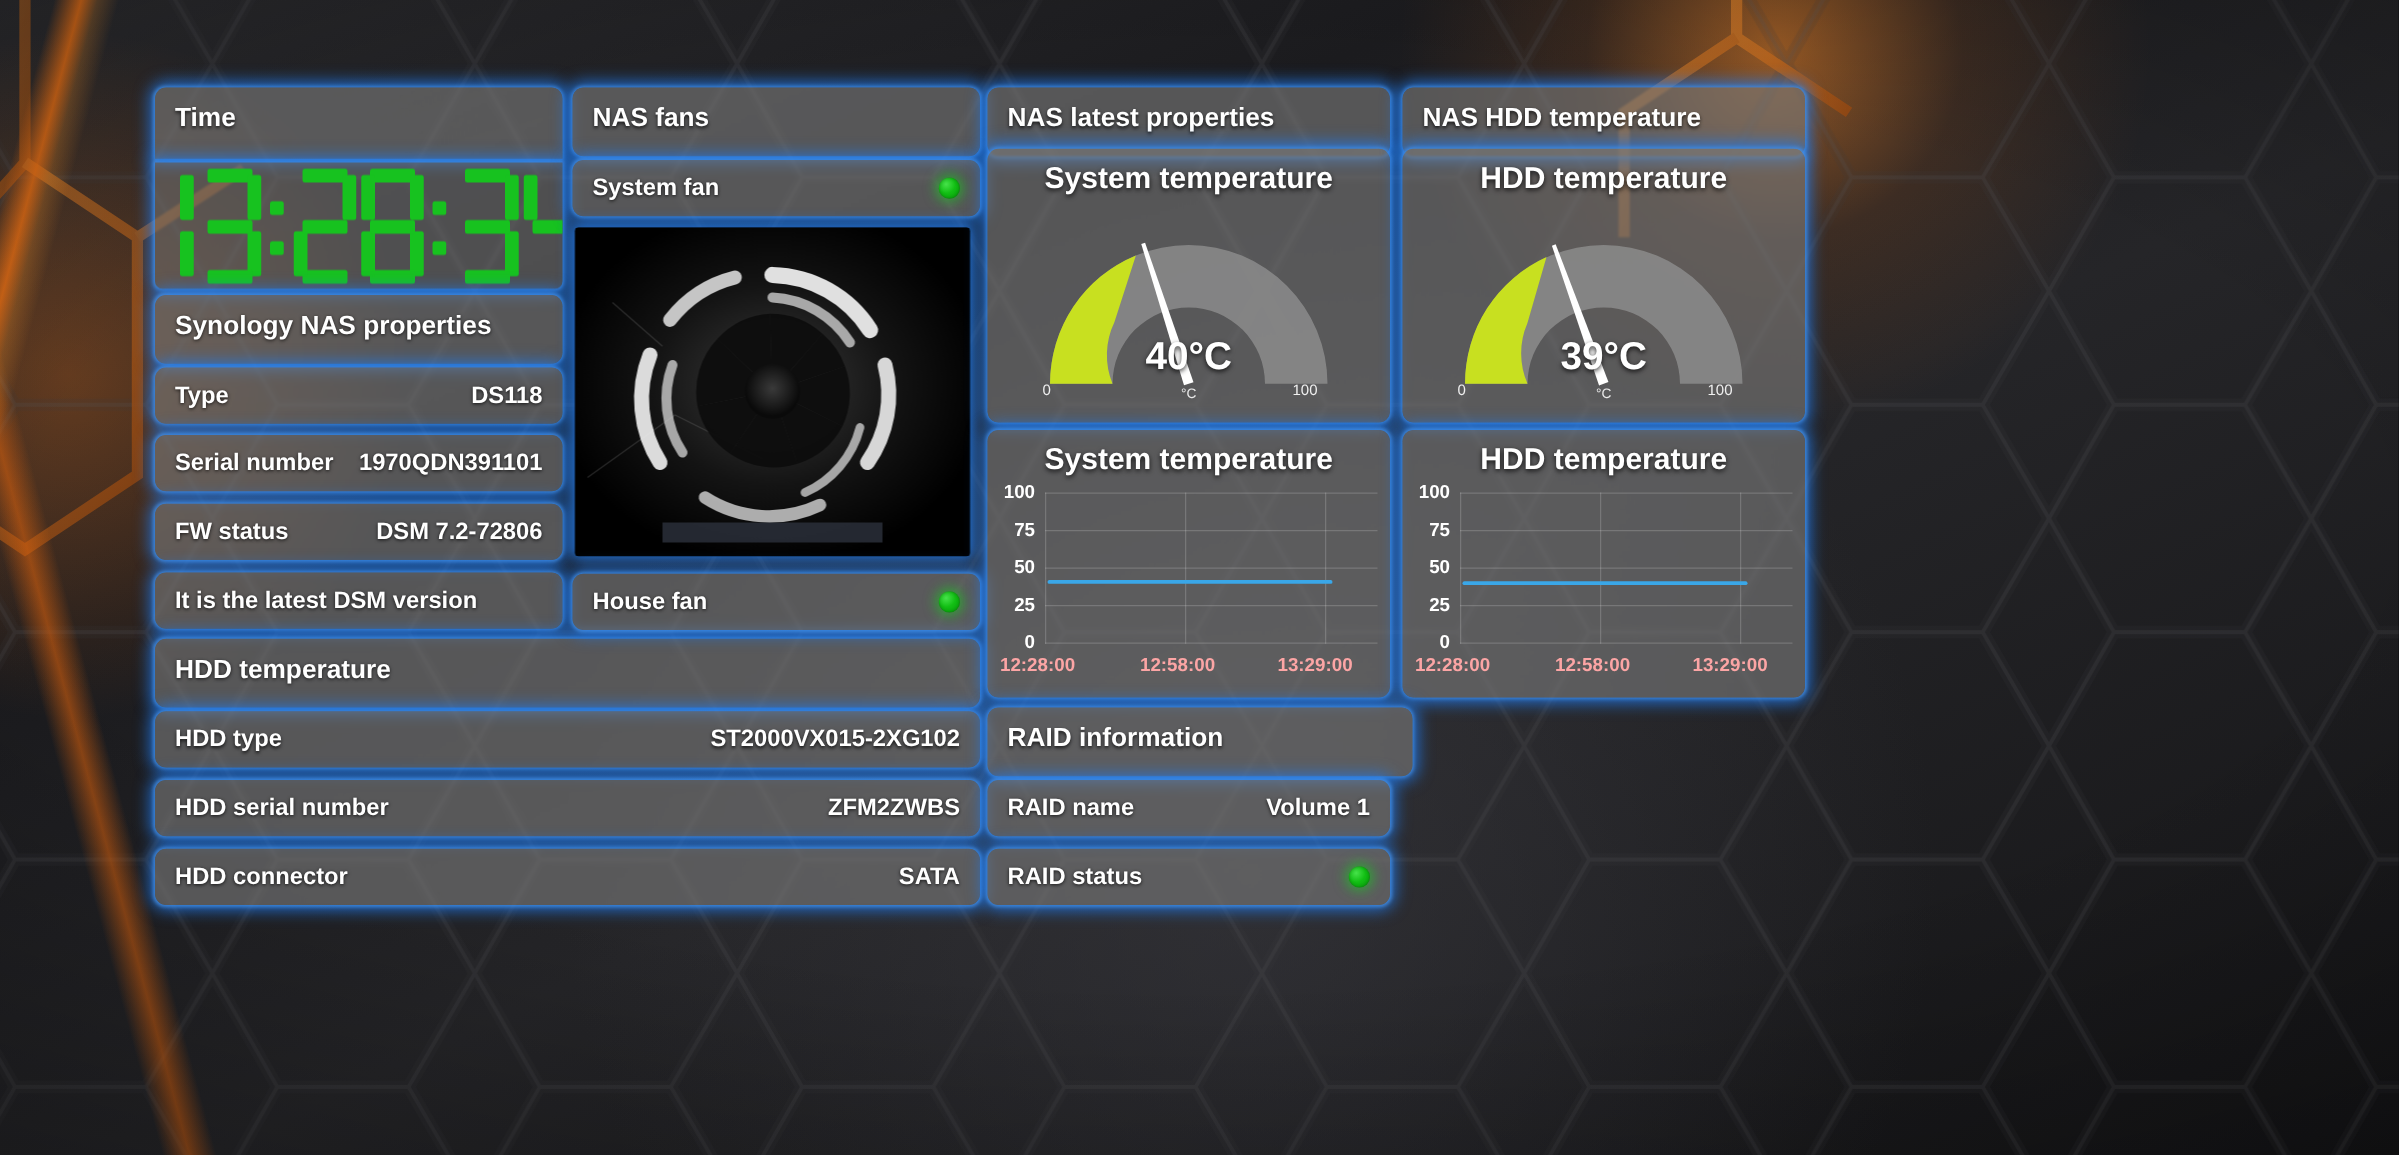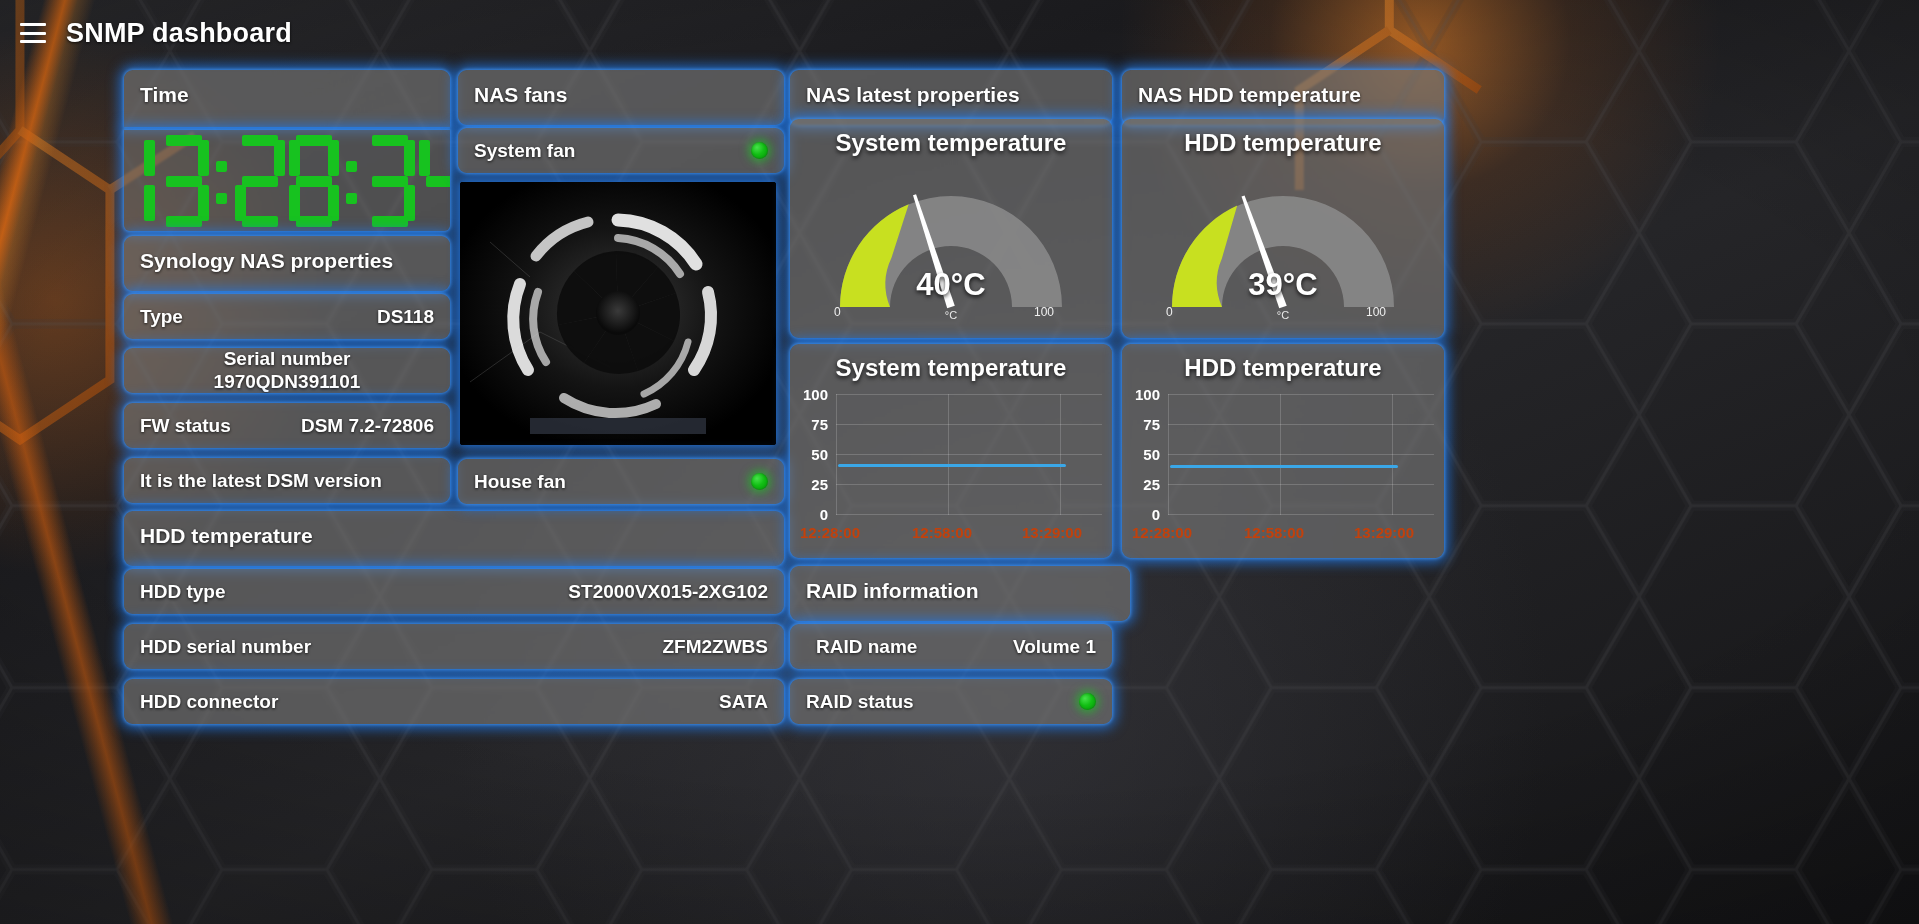--- a/index.html
+++ b/index.html
@@ -135,21 +135,21 @@
     position: absolute; top: 148px; color: #f0f0f0; font-size: 12px;
   }
   
   .chart-title {
     color: #fff; font-weight: bold; font-size: 24px;
     text-align: center; padding-top: 10px;
     text-shadow: 0 2px 4px rgba(0,0,0,0.8);
   }
   .chart-area { position: relative; width: 100%; height: 160px; }
   .y-lab { position: absolute; right: 0; transform: translateY(-50%); color: #fff; font-size: 15px; font-weight: bold; }
-  .x-lab { position: absolute; color: #c2410c; font-size: 15px; font-weight: bold; }
+  .x-lab { position: absolute; color: #fca5a5; font-size: 15px; font-weight: bold; }
   .grid-line { position: absolute; background: rgba(235,235,235,0.20); height: 1px; }
   .vgrid-line { position: absolute; background: rgba(235,235,235,0.20); width: 1px; }
   .series-line { position: absolute; background: #3aa7e8; height: 3px; border-radius: 2px; }
 </style>
 </head>
 <body>
 
 <div id="root">
 
   <div class="bg"></div>
@@ -173,28 +173,20 @@
       <path d="M60,-20 L60,170 L-20,260"></path>
       <path d="M60,170 L150,230 L150,420 L60,480 L-30,420"></path>
       <path d="M150,230 L235,175"></path>
       <path d="M1430,-30 L1430,70 L1520,130"></path>
       <path d="M1430,70 L1340,130 L1340,230"></path>
     </g>
   </svg>
   <div class="bg-orange"></div>
   <div class="bg-vignette"></div>
 
-  <div class="header">
-    <div class="hamburger">
-      <span></span>
-        <span></span>
-        <span></span>
-    </div>
-    <div class="app-title">SNMP dashboard</div>
-  </div>
 
   <div class="card" style="left:124px; top:70px; width:326px; height:57px; border-radius:9px 9px 0 0;">
     <div class="card-title">Time</div>
   </div>
   <div class="card clock-wrap" style="left:124px; top:130px; width:326px; height:101px; border-radius:0 0 6px 6px;">
     <div class="clock">
         <div class="digit">
           <div class="seg seg-h sA off"></div>
           <div class="seg seg-v sB"></div>
           <div class="seg seg-v sC"></div>
@@ -260,21 +252,21 @@
   </div>
 
   <div class="card" style="left:124px; top:294px; width:326px; height:45px;">
     <div class="row" style="height:45px;">
       <span class="k">Type</span>
       <span class="v">DS118</span>
     </div>
   </div>
 
   <div class="card" style="left:124px; top:348px; width:326px; height:45px;">
-    <div class="row" style="height:45px;flex-direction:column;">
+    <div class="row" style="height:45px;">
       <span class="k">Serial number</span>
       <span class="v">1970QDN391101</span>
     </div>
   </div>
 
   <div class="card" style="left:124px; top:403px; width:326px; height:45px;">
     <div class="row" style="height:45px;">
       <span class="k">FW status</span>
       <span class="v">DSM 7.2-72806</span>
     </div>
@@ -472,21 +464,21 @@
       <div class="x-lab" style="left:10px;  top:142px;">12:28:00</div>
       <div class="x-lab" style="left:122px; top:142px;">12:58:00</div>
       <div class="x-lab" style="left:232px; top:142px;">13:29:00</div>
     </div>
   </div>
 
   <div class="card" style="left:790px; top:566px; width:340px; height:55px;">
     <div class="card-title">RAID information</div>
   </div>
 
-  <div class="card" style="left:790px; top:624px; width:322px; height:45px;padding-left:10px;">
+  <div class="card" style="left:790px; top:624px; width:322px; height:45px;">
     <div class="row" style="height:45px;">
       <span class="k">RAID name</span>
       <span class="v">Volume 1</span>
     </div>
   </div>
 
   <div class="card" style="left:790px; top:679px; width:322px; height:45px;">
     <div class="row" style="height:45px;">
       <span class="k">RAID status</span>
       <span class="led"></span>

